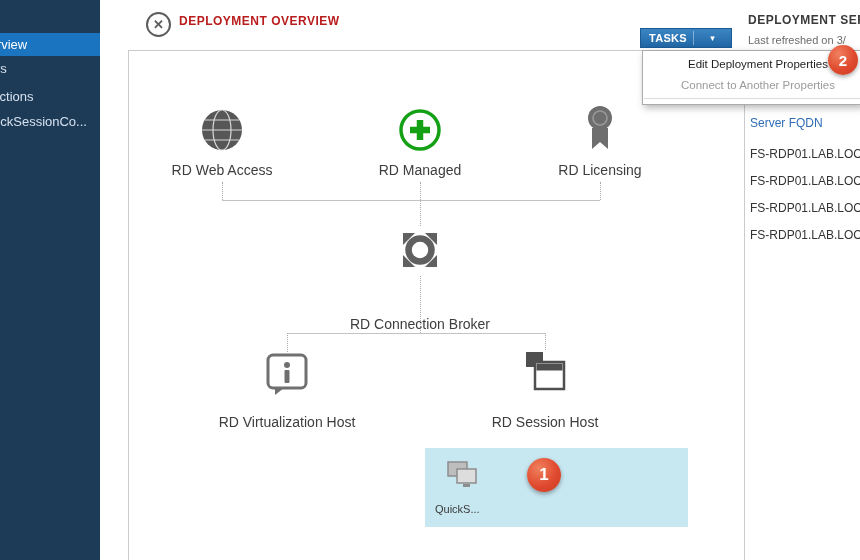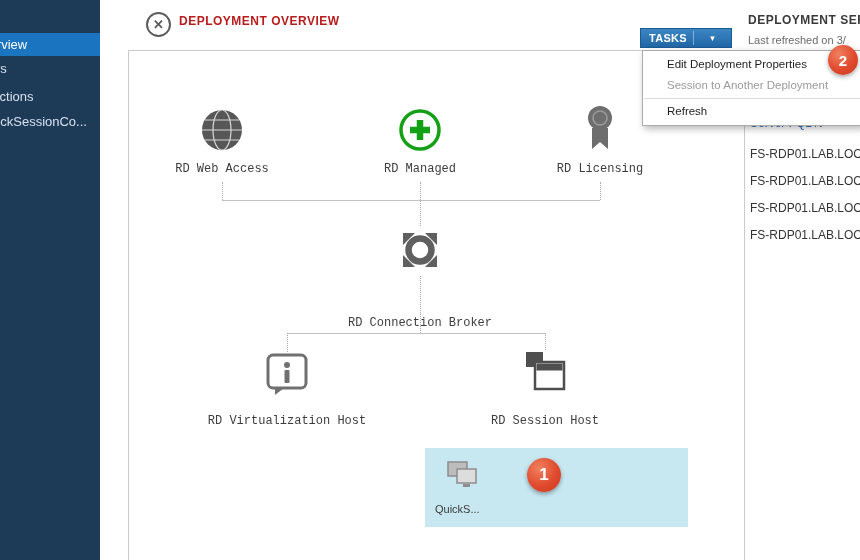--- a/index.html
+++ b/index.html
@@ -40,28 +40,28 @@
   .tasks-btn { position:absolute; left:640px; top:28px; width:92px; height:20px;
     background:linear-gradient(#3c86c4,#2166a5); border:1px solid #1c5a94;
     color:#fff; display:flex; align-items:center; cursor:pointer; }
   .tasks-btn .t-lbl { font-size:11px; font-weight:bold; letter-spacing:.3px; padding:0 6px 0 8px; }
   .tasks-btn .t-div { width:1px; height:14px; background:rgba(255,255,255,.4); }
   .tasks-btn .t-arrow { flex:1; text-align:center; font-size:9px; line-height:18px; }
 
   
   .menu { position:absolute; left:642px; top:50px; width:220px; background:#fff;
     border:1px solid #ababab; box-shadow:2px 3px 7px rgba(0,0,0,.28); padding:3px 0; z-index:20; }
-  .menu-item { height:21px; line-height:21px; padding-left:24px; font-size:11.5px;
-    color:#1e1e1e; white-space:nowrap; cursor:pointer; }
+  .menu-item { height:21px; line-height:21px; padding-left:12px; font-size:11.5px;
+    color:#1e1e1e; white-space:nowrap; cursor:pointer;text-align:center; }
   .menu-item.disabled { color:#9b9b9b; cursor:default; }
   .menu-sep { border-top:1px solid #dcdcdc; margin:2px 1px; }
 
   
-  .node-label { position:absolute; transform:translateX(-50%); font-size:12px;
-    color:#3d3d3d; white-space:nowrap; text-align:left;font-family:Liberation Mono, monospace; }
+  .node-label { position:absolute; transform:translateX(-50%); font-size:14px;
+    color:#3d3d3d; white-space:nowrap; text-align:left; }
   .node-icon { position:absolute; }
   .h-line { position:absolute; height:0; border-top:1px solid #c3c3c3; }
   .v-dot  { position:absolute; width:0; border-left:1px dotted #a8a8a8; }
 
   .coll-box { position:absolute; left:425px; top:448px; width:263px; height:79px;
     background:#c7e7f1; cursor:pointer; }
   .coll-label { position:absolute; left:435px; top:503px; font-size:11px; color:#3a3a3a; white-space:nowrap; }
 
   
   .badge { position:absolute; border-radius:50%; color:#fff; font-weight:bold;
@@ -210,18 +210,17 @@
     <div class="rp-refresh">Last refreshed on 3/</div>
     <div class="rp-col">Server FQDN</div>
     <div class="rp-row rp-r0">FS-RDP01.LAB.LOCAL</div>
     <div class="rp-row rp-r1">FS-RDP01.LAB.LOCAL</div>
     <div class="rp-row rp-r2">FS-RDP01.LAB.LOCAL</div>
     <div class="rp-row rp-r3">FS-RDP01.LAB.LOCAL</div>
   </div>
 
   <div class="menu">
     <div class="menu-item">Edit Deployment Properties</div>
-    <div class="menu-item disabled">Session to Another Deployment</div>
+    <div class="menu-item disabled">Connect to Another Properties</div>
     <div class="menu-sep"></div>
-    <div class="menu-item">Refresh</div>
   </div>
 
 </div>
 
 </body></html>

